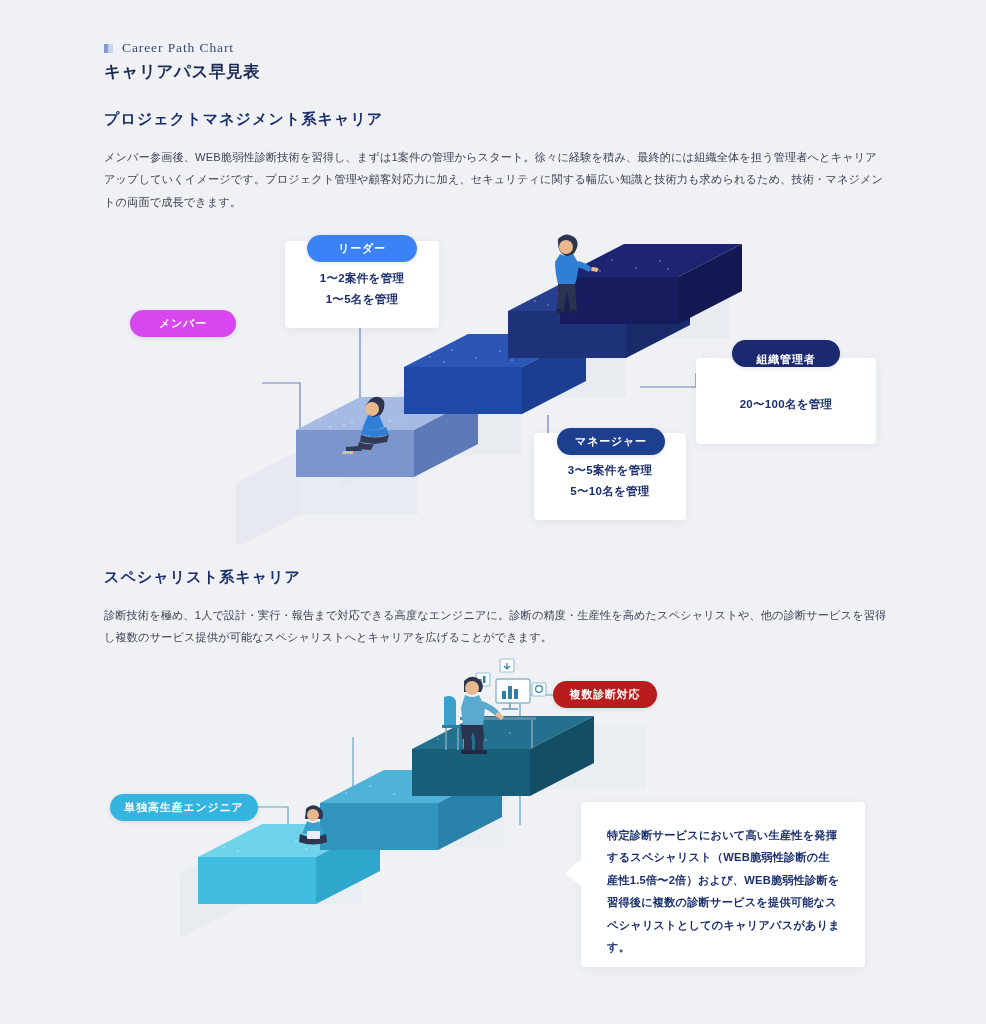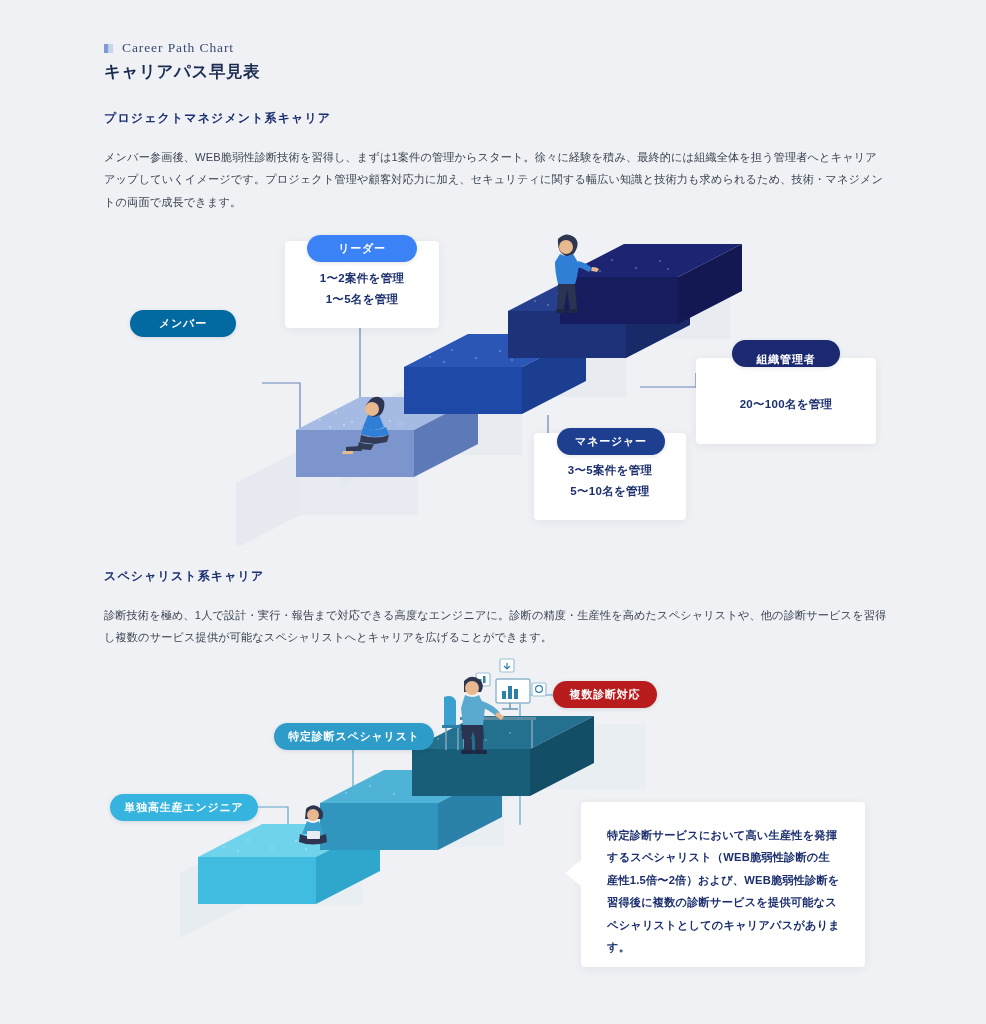--- a/index.html
+++ b/index.html
@@ -21,21 +21,21 @@
     font-family:"Liberation Serif","DejaVu Serif",serif;
     font-size:13.5px; letter-spacing:.9px; color:#3A4A72; font-weight:400;
   }
   .page-title {
     position:absolute; left:104px; top:61px;
     font-size:16.5px; font-weight:700; color:#1B2B52; letter-spacing:.6px;
   }
 
   
   .sec-title {
-    position:absolute; font-size:12px; font-weight:700;
+    position:absolute; font-size:15px; font-weight:700;
     color:#1B2F6E; letter-spacing:1.1px;
   }
   .sec-body {
     position:absolute; font-size:11.2px; line-height:2.0;
     color:#3C4453; letter-spacing:.1px; width:784px;
   }
   #sec1-title { left:104px; top:110px; }
   #sec1-body  { left:104px; top:146px; }
   #sec2-title { left:104px; top:568px; }
   #sec2-body  { left:104px; top:604px; }
@@ -195,21 +195,21 @@
         <circle cx="18" cy="14" r="7" fill="#E8B98F"></circle>
         <path d="M12 21 q7 4 13 0 l6 10 q-2 16 -4 20 l-17 0 q-3 -12 -3 -22 Z" fill="#2F7FD6"></path>
         <path d="M30 28 q9 2 14 7 l-3 4 q-7 -4 -12 -5 Z" fill="#2F7FD6"></path>
         <path d="M44 34 q5 0 7 2 l-2 3 q-4 -1 -6 -1 Z" fill="#E8B98F"></path>
         <path d="M10 51 l17 0 l2 26 l-7 0 l-3 -20 l-3 20 l-7 0 Z" fill="#2A3350"></path>
         <rect x="8" y="76" width="10" height="4" rx="1.6" fill="#1E2744"></rect>
         <rect x="20" y="76" width="10" height="4" rx="1.6" fill="#1E2744"></rect>
       </g>
     </svg>
 
-    <div class="pill" style="left:130px; top:95px; width:106px; background:#0369a1;text-align:center;">
+    <div class="pill" style="left:130px; top:95px; width:106px; background:#d946ef;text-align:center;">
       <span>メンバー</span>
     </div>
 
     <div class="card" style="left:285px; top:26px; width:154px; height:87px;">
       <div class="card-lines" style="top:27px;">
         <div>1〜2案件を管理</div>
         <div>1〜5名を管理</div>
       </div>
     </div>
     <div class="pill" style="left:307px; top:20px; width:110px; background:#3b82f6;">
@@ -335,23 +335,20 @@
         <path d="M24 84 l8 0 l0 12 l-8 0 Z" fill="#2A3350"></path>
         <path d="M35 84 l8 0 l0 12 l-8 0 Z" fill="#2A3350"></path>
         <rect x="21" y="95" width="13" height="4" rx="1.6" fill="#1E2744"></rect>
         <rect x="34" y="95" width="13" height="4" rx="1.6" fill="#1E2744"></rect>
       </g>
     </svg>
 
     <div class="pill" style="left:110px; top:139px; width:148px; background:#35B4E0;">
       <span>単独高生産エンジニア</span>
     </div>
-    <div class="pill" style="left:274px; top:68px; width:160px; background:#2E9CC9;">
-      <span>特定診断スペシャリスト</span>
-    </div>
     <div class="pill" style="left:553px; top:26px; width:104px; background:#b91c1c;">
       <span>複数診断対応</span>
     </div>
 
     <div class="desc-box" style="left:581px; top:147px; width:284px; height:165px;">
       <div class="desc-tail" style="left:-16px; top:58px;"></div>
       <p>特定診断サービスにおいて高い生産性を発揮するスペシャリスト（WEB脆弱性診断の生産性1.5倍〜2倍）および、WEB脆弱性診断を習得後に複数の診断サービスを提供可能なスペシャリストとしてのキャリアパスがあります。</p>
     </div>
   </div>
 

